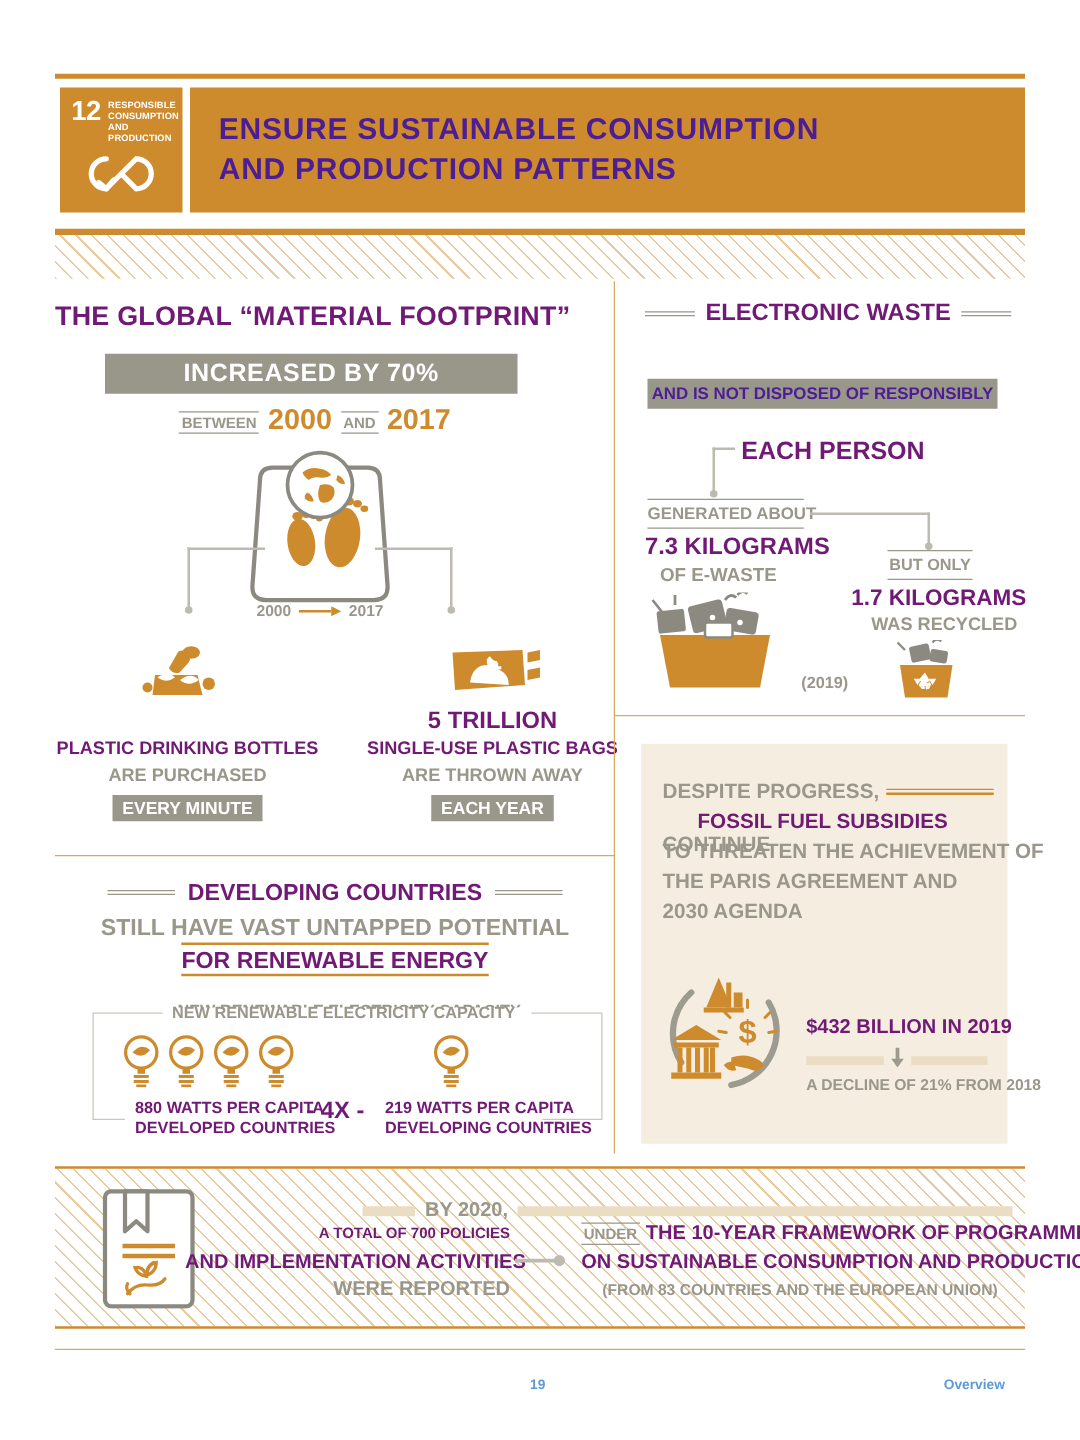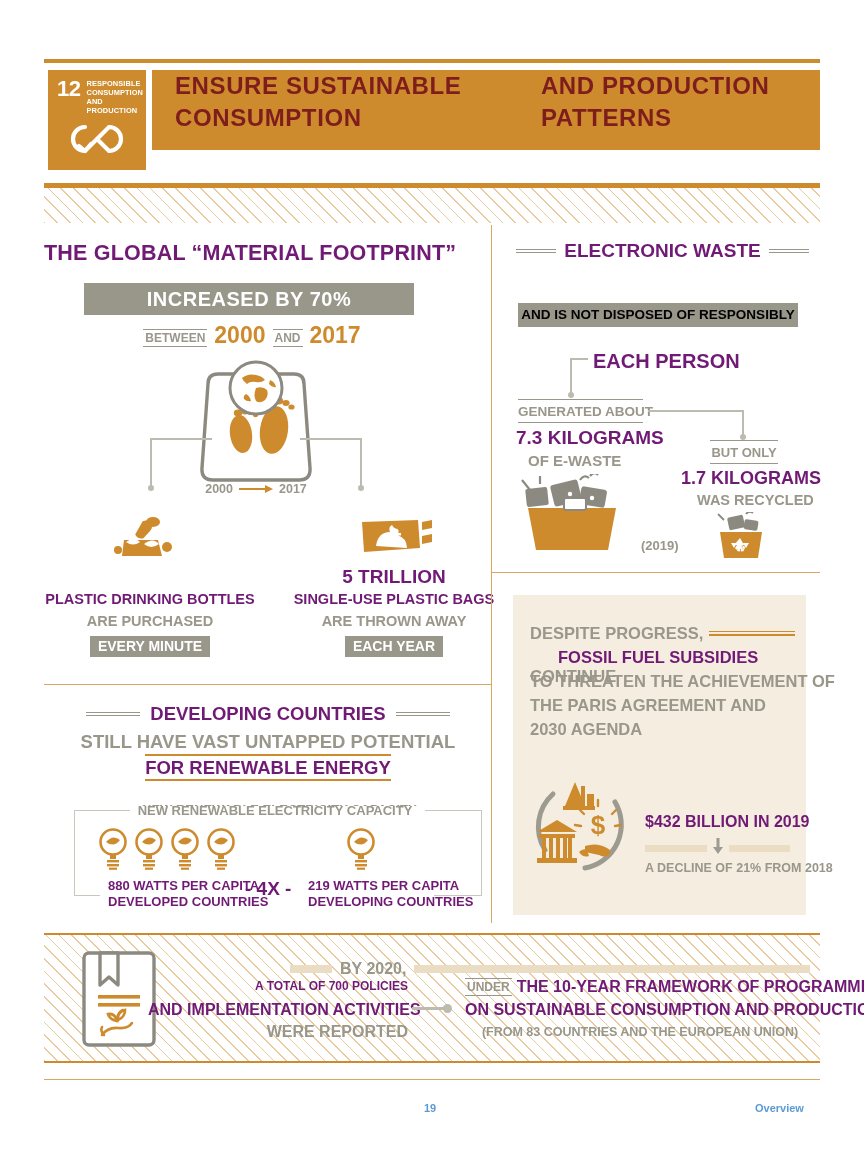--- a/index.html
+++ b/index.html
@@ -18,23 +18,23 @@
   .topline{position:absolute;left:44px;top:59px;width:776px;height:4px;background:#CE8B2D;}
   .sdg-badge{
     position:absolute;left:48px;top:70px;width:98px;height:100px;
     background:#CE8B2D;color:#fff;box-sizing:border-box;padding:9px 8px 0 9px;
   }
   .sdg-row{display:flex;align-items:flex-start;gap:6px;}
   .sdg-num{font-size:22px;font-weight:bold;line-height:.9;letter-spacing:-.5px;}
   .sdg-words{font-size:7.4px;font-weight:bold;line-height:1.22;letter-spacing:.1px;text-transform:uppercase;}
   .sdg-glyph{margin-top:7px;display:flex;justify-content:center;}
   .headbar{
-    position:absolute;left:152px;top:70px;width:668px;height:80px;
-    background:#CE8B2D;color:#7f1d1d;box-sizing:border-box;
-    display:flex;justify-content:center;padding-left:23px;
+    position:absolute;left:152px;top:70px;width:668px;height:100px;
+    background:#CE8B2D;color:#4c1d95;box-sizing:border-box;
+    display:flex;flex-direction:column;justify-content:center;padding-left:23px;
   }
   .headbar .hl{
     font-size:24px;font-weight:bold;letter-spacing:.6px;line-height:1.33;
     font-stretch:condensed;text-transform:uppercase;
   }
 
   
   .stripes{
     background-image:repeating-linear-gradient(45deg,
       rgba(206,139,45,.45) 0px, rgba(206,139,45,.45) 1.2px,
@@ -287,21 +287,21 @@
   <div class="t or" style="left:245px;top:878px;font-size:19px;">- 4X -</div>
   <div class="t or" style="left:308px;top:878px;font-size:13px;">219 WATTS PER CAPITA</div>
   <div class="t or" style="left:308px;top:894px;font-size:13px;">DEVELOPING COUNTRIES</div>
 
   <div style="position:absolute;left:505px;top:240px;width:315px;display:flex;align-items:center;justify-content:center;gap:8px;">
     <span class="drule" style="position:relative;width:40px;height:5px;display:inline-block;"></span>
     <span class="t or" style="position:relative;left:auto;top:auto;font-size:19px;">ELECTRONIC WASTE</span>
     <span class="drule" style="position:relative;width:40px;height:5px;display:inline-block;"></span>
   </div>
   <div style="position:absolute;left:518px;top:303px;width:280px;height:24px;background:#99968A;">
-    <div style="color:#000000;font-size:13.5px;font-weight:bold;text-align:center;line-height:24px;">AND IS NOT DISPOSED OF RESPONSIBLY</div>
+    <div style="color:#4c1d95;font-size:13.5px;font-weight:bold;text-align:center;line-height:24px;">AND IS NOT DISPOSED OF RESPONSIBLY</div>
   </div>
 
   <div class="t or" style="left:593px;top:350px;font-size:20px;">EACH PERSON</div>
 
   <div class="ln" style="left:570px;top:358px;width:18px;height:1.6px;"></div>
   <div class="ln" style="left:570px;top:358px;width:1.6px;height:36px;"></div>
   <div class="dot" style="left:568px;top:392px;"></div>
 
   <div style="position:absolute;left:518px;top:399px;width:125px;border-top:1.5px solid #99968A;border-bottom:1.5px solid #99968A;padding:2px 0;">
     <span class="t gr" style="position:relative;left:auto;top:auto;font-size:13.5px;">GENERATED ABOUT</span>

